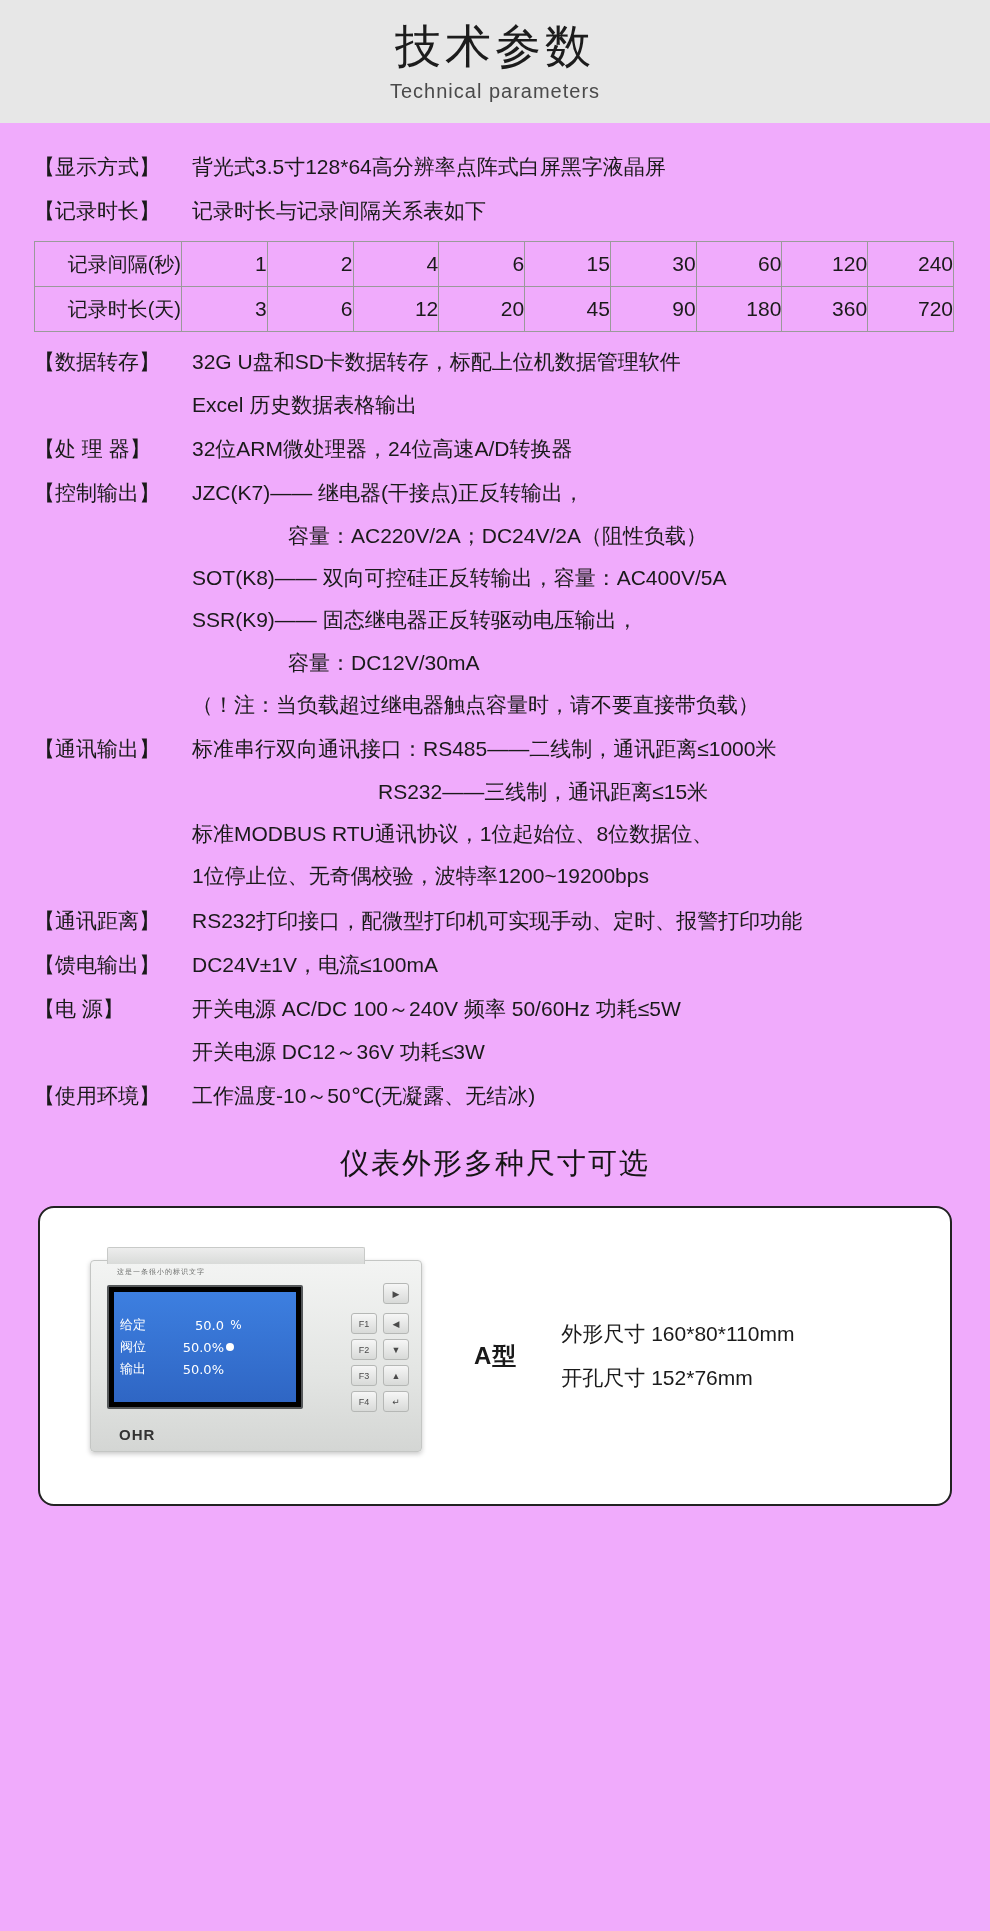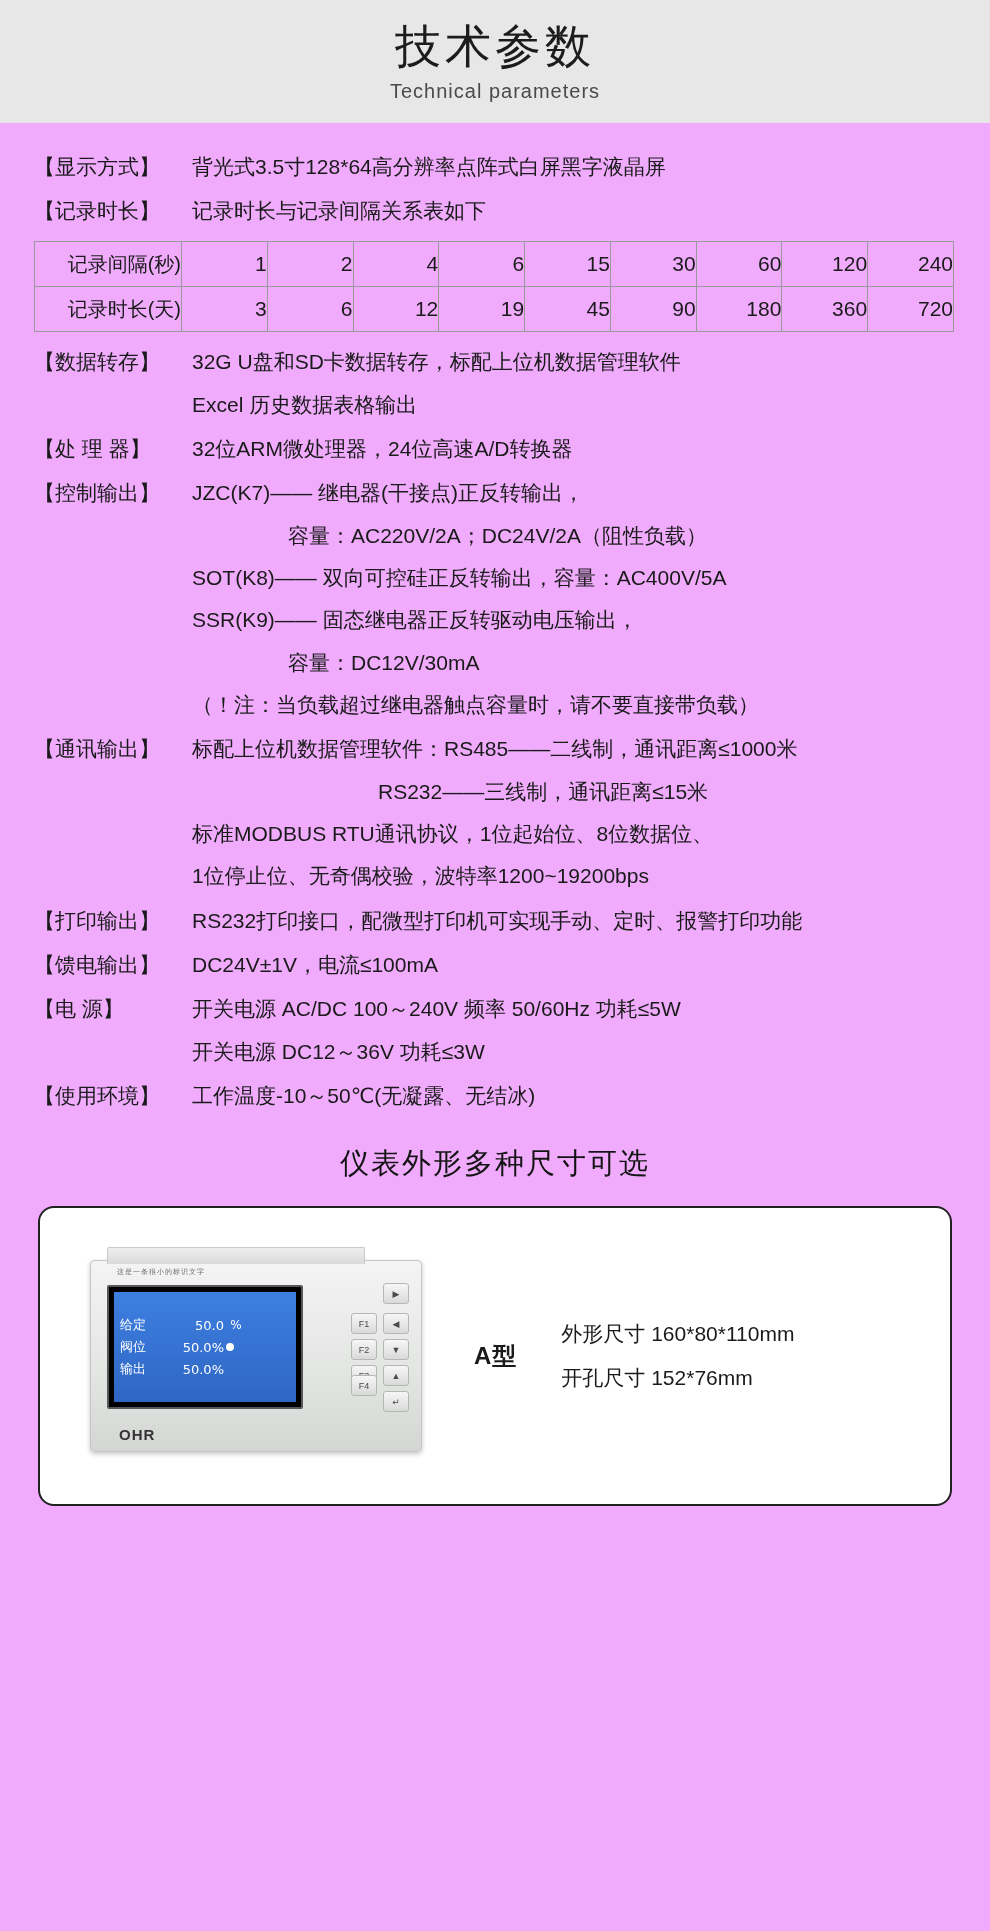--- a/index.html
+++ b/index.html
@@ -217,21 +217,21 @@
     align-items: center;
     justify-content: center;
   }
   .k-r1c2 { right: 2px; top: 0; }
   .k-r2c1 { right: 34px; top: 30px; }
   .k-r2c2 { right: 2px;  top: 30px; }
   .k-r3c1 { right: 34px; top: 56px; }
   .k-r3c2 { right: 2px;  top: 56px; }
   .k-r4c1 { right: 34px; top: 82px; }
   .k-r4c2 { right: 2px;  top: 82px; }
-  .k-r5c1 { right: 34px; top: 92px; }
+  .k-r5c1 { right: 34px; top: 108px; }
   .k-r5c2 { right: 2px;  top: 108px; }
 
   .model-label {
     font-size: 24px;
     font-weight: bold;
     margin: 0 0 0 52px;
     flex: 0 0 auto;
     letter-spacing: 1px;
   }
   .dims {
@@ -278,21 +278,21 @@
           <td>30</td>
           <td>60</td>
           <td>120</td>
           <td>240</td>
         </tr>
         <tr>
           <td class="head">记录时长(天)</td>
           <td>3</td>
           <td>6</td>
           <td>12</td>
-          <td>19</td>
+          <td>20</td>
           <td>45</td>
           <td>90</td>
           <td>180</td>
           <td>360</td>
           <td>720</td>
         </tr>
       </tbody>
         </table>
     </div>
 
@@ -318,29 +318,29 @@
         <div class="line">SOT(K8)—— 双向可控硅正反转输出，容量：AC400V/5A</div>
         <div class="line">SSR(K9)—— 固态继电器正反转驱动电压输出，</div>
         <div class="line indent1">容量：DC12V/30mA</div>
         <div class="line">（！注：当负载超过继电器触点容量时，请不要直接带负载）</div>
       </div>
     </div>
 
     <div class="row">
       <div class="label">【通讯输出】</div>
       <div class="value">
-        <div class="line nowrap">标配上位机数据管理软件：RS485——二线制，通讯距离≤1000米</div>
+        <div class="line nowrap">标准串行双向通讯接口：RS485——二线制，通讯距离≤1000米</div>
         <div class="line indent2 nowrap">RS232——三线制，通讯距离≤15米</div>
         <div class="line">标准MODBUS RTU通讯协议，1位起始位、8位数据位、</div>
         <div class="line">1位停止位、无奇偶校验，波特率1200~19200bps</div>
       </div>
     </div>
 
     <div class="row">
-      <div class="label">【打印输出】</div>
+      <div class="label">【通讯距离】</div>
       <div class="value nowrap">RS232打印接口，配微型打印机可实现手动、定时、报警打印功能</div>
     </div>
 
     <div class="row">
       <div class="label">【馈电输出】</div>
       <div class="value">DC24V±1V，电流≤100mA</div>
     </div>
 
     <div class="row">
       <div class="label">【电      源】</div>

